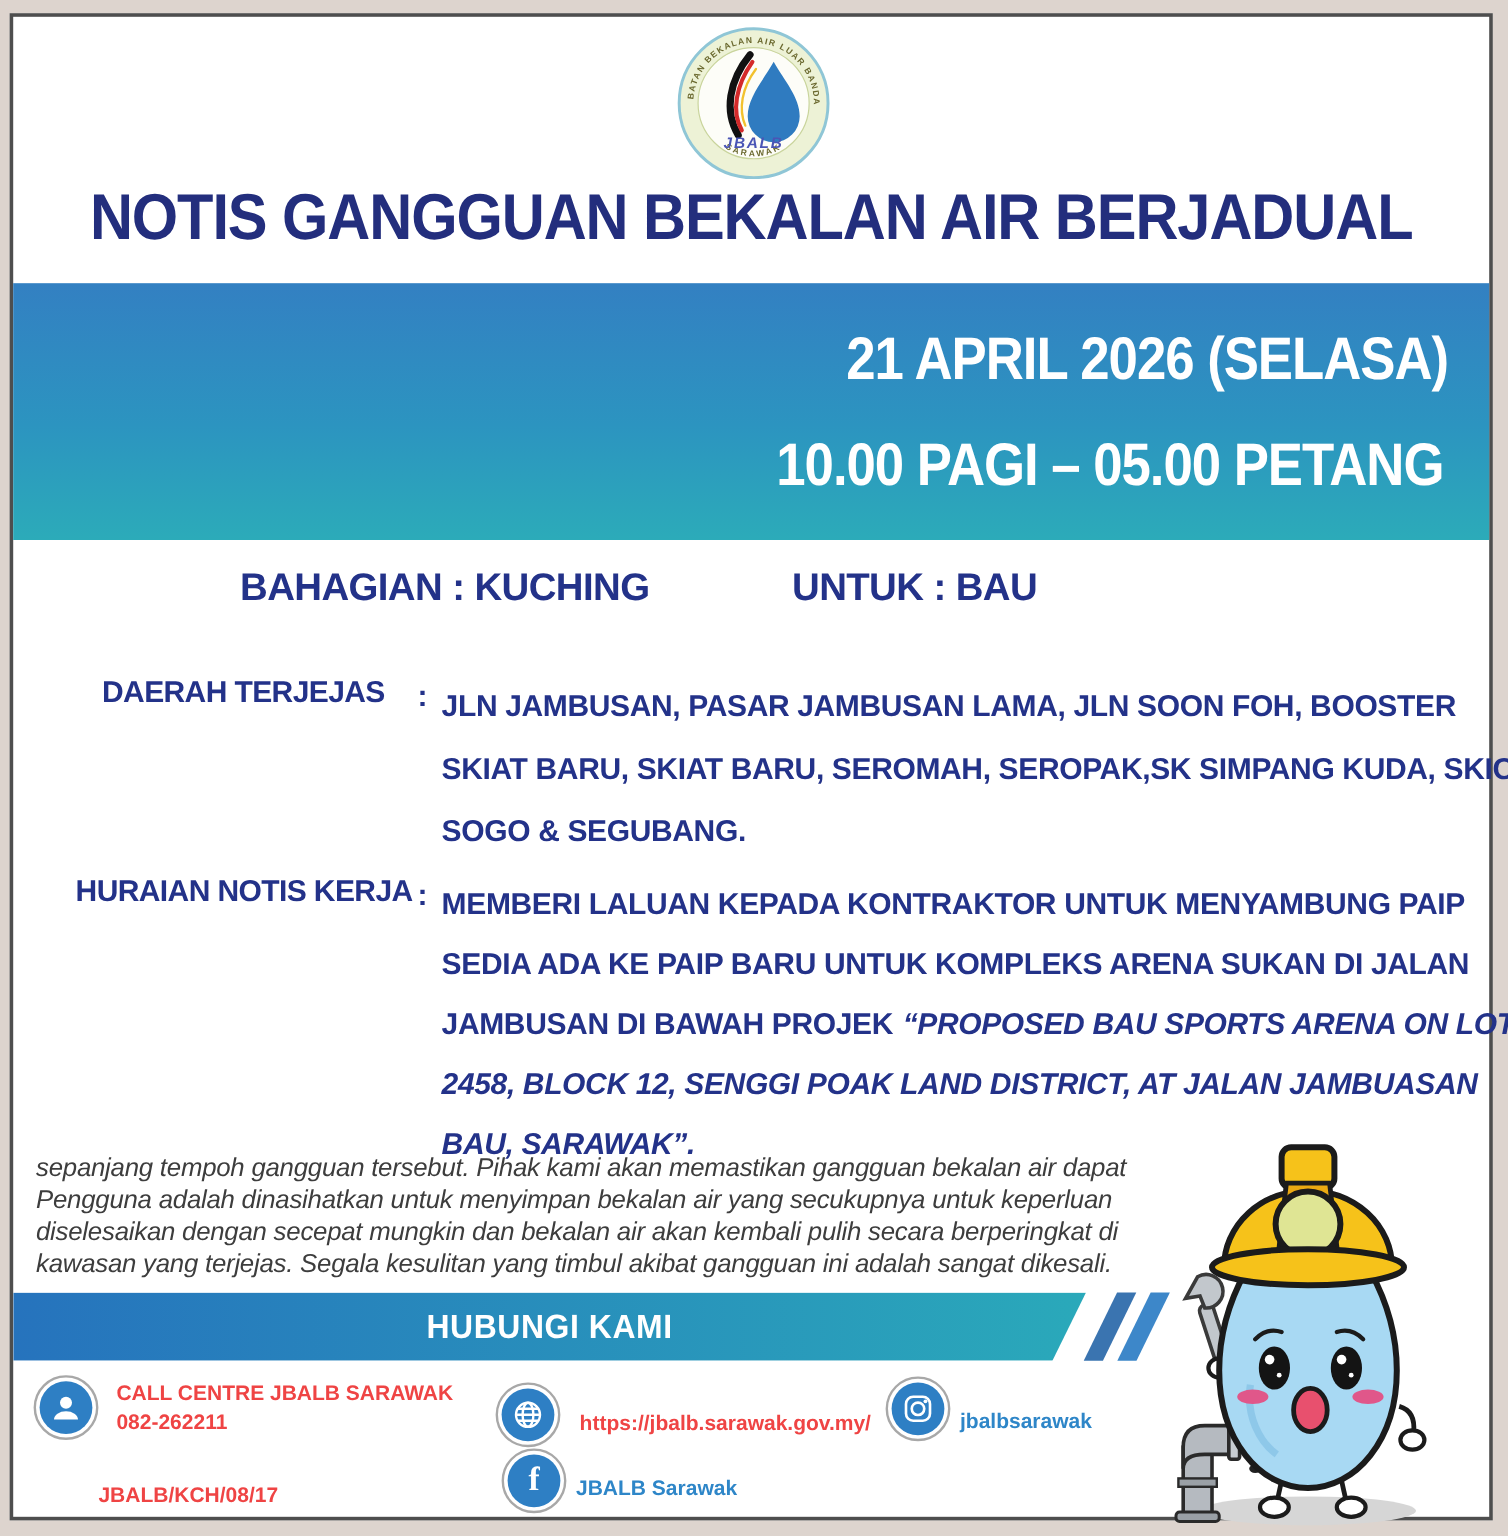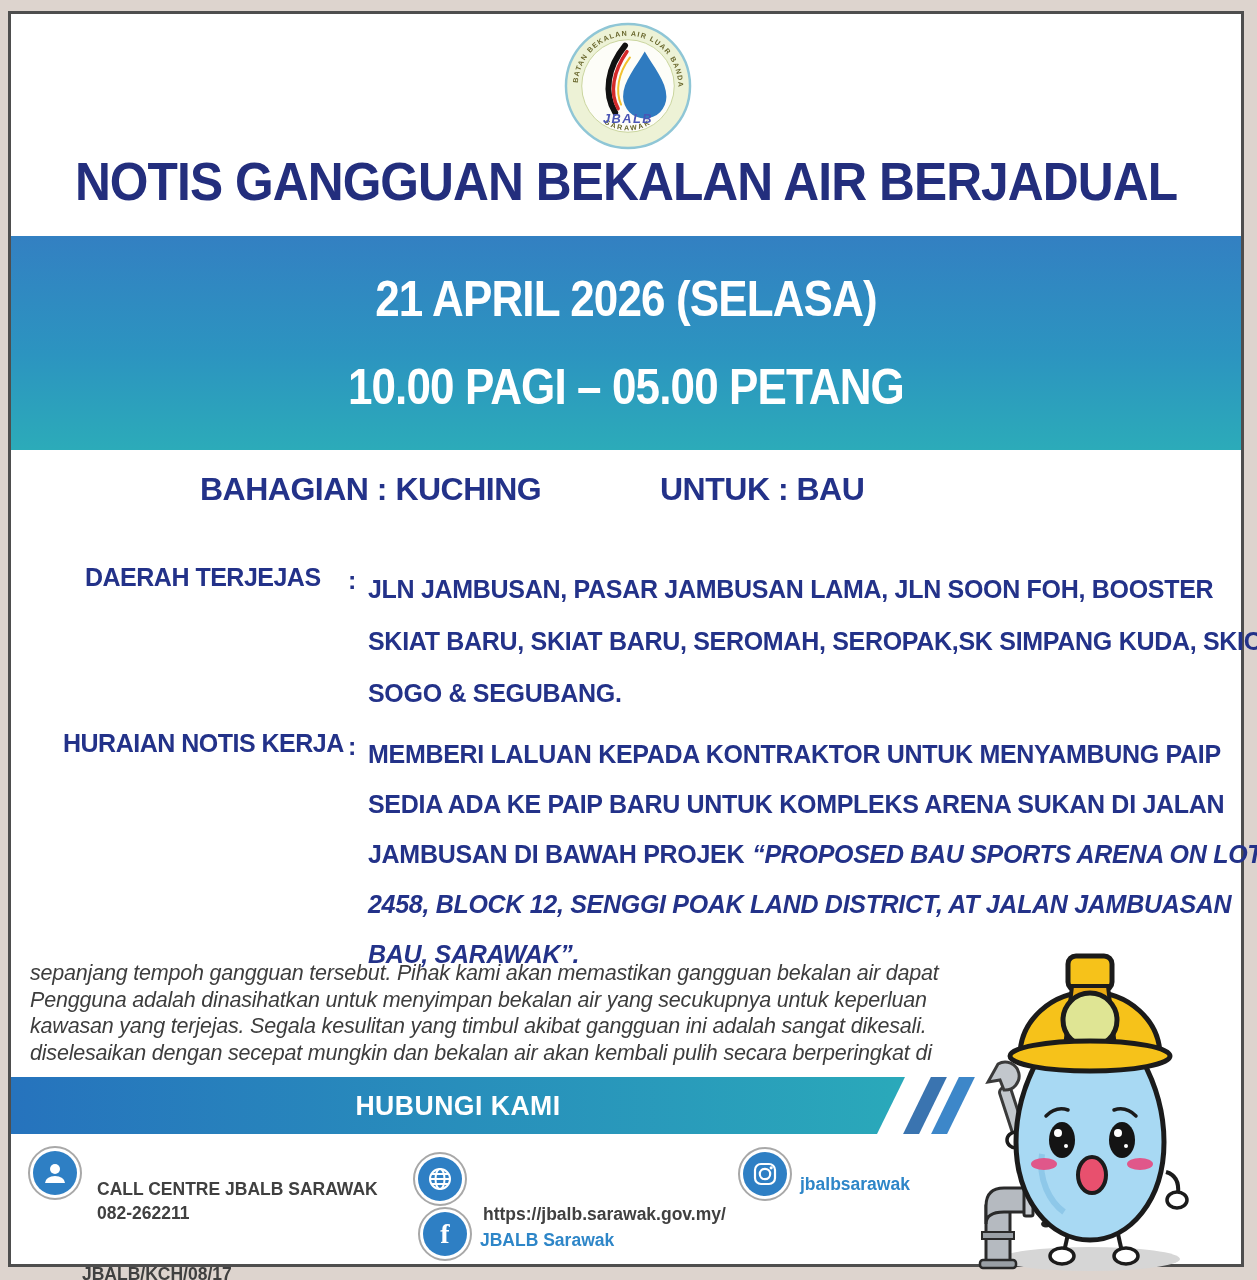--- a/index.html
+++ b/index.html
@@ -24,21 +24,21 @@
     left:0;top:136px;width:100%;text-align:center;
     color:#232e7d;font-weight:bold;font-size:54px;letter-spacing:-1px;
     transform:scaleX(0.92);
     white-space:nowrap;
   }
 
   
   .banner{
     left:0;top:222px;width:100%;height:214px;
     background:linear-gradient(180deg,#3380c2 0%,#2c94c0 55%,#2cabb9 100%);
-    display:flex;flex-direction:column;align-items:center;justify-content:center;
+    display:flex;flex-direction:column;align-items:flex-end;justify-content:center;
     gap:30px;
   }
   .banner div{
     color:#ffffff;font-weight:bold;font-size:50px;letter-spacing:-1px;
     transform:scaleX(0.88);white-space:nowrap;
   }
 
   
   .region-bahagian{left:189px;top:457px;}
   .region-daerah{left:649px;top:457px;}
@@ -93,21 +93,21 @@
   .icon-disc{
     width:44px;height:44px;border-radius:50%;background:#2e7fc4;
     display:flex;align-items:center;justify-content:center;
   }
   .ic-person{left:17px;top:1132px;width:54px;height:54px;}
   .ic-globe{left:402px;top:1138px;width:54px;height:54px;}
   .ic-fb{left:407px;top:1193px;width:54px;height:54px;}
   .ic-ig{left:727px;top:1133px;width:54px;height:54px;}
   .fb-letter{color:#fff;font-weight:bold;font-size:28px;line-height:1;font-family:"Liberation Serif",serif;}
 
-  .navy-contact{color:#404040;font-weight:bold;font-size:17.5px;line-height:24px;white-space:nowrap;margin-top:28px;}
+  .navy-contact{color:#ef4444;font-weight:bold;font-size:17.5px;line-height:24px;white-space:nowrap;}
   .blue-link{color:#2e86c8;font-weight:bold;font-size:17.5px;white-space:nowrap;}
   .call-text{left:86px;top:1135px;}
   .ref-no{left:71px;top:1220px;}
   .url-text{left:472px;top:1160px;text-align:right;}
   .fb-text{left:469px;top:1216px;}
   .ig-text{left:789px;top:1160px;}
 
   .mascot{left:939px;top:930px;width:270px;height:335px;}
 </style>
 </head>
@@ -161,22 +161,22 @@
     <div>MEMBERI LALUAN KEPADA KONTRAKTOR UNTUK MENYAMBUNG PAIP</div>
     <div>SEDIA ADA KE PAIP BARU UNTUK KOMPLEKS ARENA SUKAN DI JALAN</div>
     <div><span>JAMBUSAN DI BAWAH PROJEK</span><span class="italic-seg">“PROPOSED BAU SPORTS ARENA ON LOT</span></div>
     <div class="italic-line">2458, BLOCK 12, SENGGI POAK LAND DISTRICT, AT JALAN JAMBUASAN</div>
     <div class="italic-line">BAU, SARAWAK”.</div>
   </div>
 
   <div class="abs disclaimer">
     <div>sepanjang tempoh gangguan tersebut. Pihak kami akan memastikan gangguan bekalan air dapat</div>
     <div>Pengguna adalah dinasihatkan untuk menyimpan bekalan air yang secukupnya untuk keperluan</div>
+    <div>diselesaikan dengan secepat mungkin dan bekalan air akan kembali pulih secara berperingkat di</div>
     <div>kawasan yang terjejas. Segala kesulitan yang timbul akibat gangguan ini adalah sangat dikesali.</div>
-    <div>diselesaikan dengan secepat mungkin dan bekalan air akan kembali pulih secara berperingkat di</div>
   </div>
 
   <div class="abs contact-bar">
     <span>HUBUNGI KAMI</span>
   </div>
   <div class="abs stripe stripe1"></div>
   <div class="abs stripe stripe2"></div>
 
   <div class="abs icon-ring ic-person">
     <div class="icon-disc">

